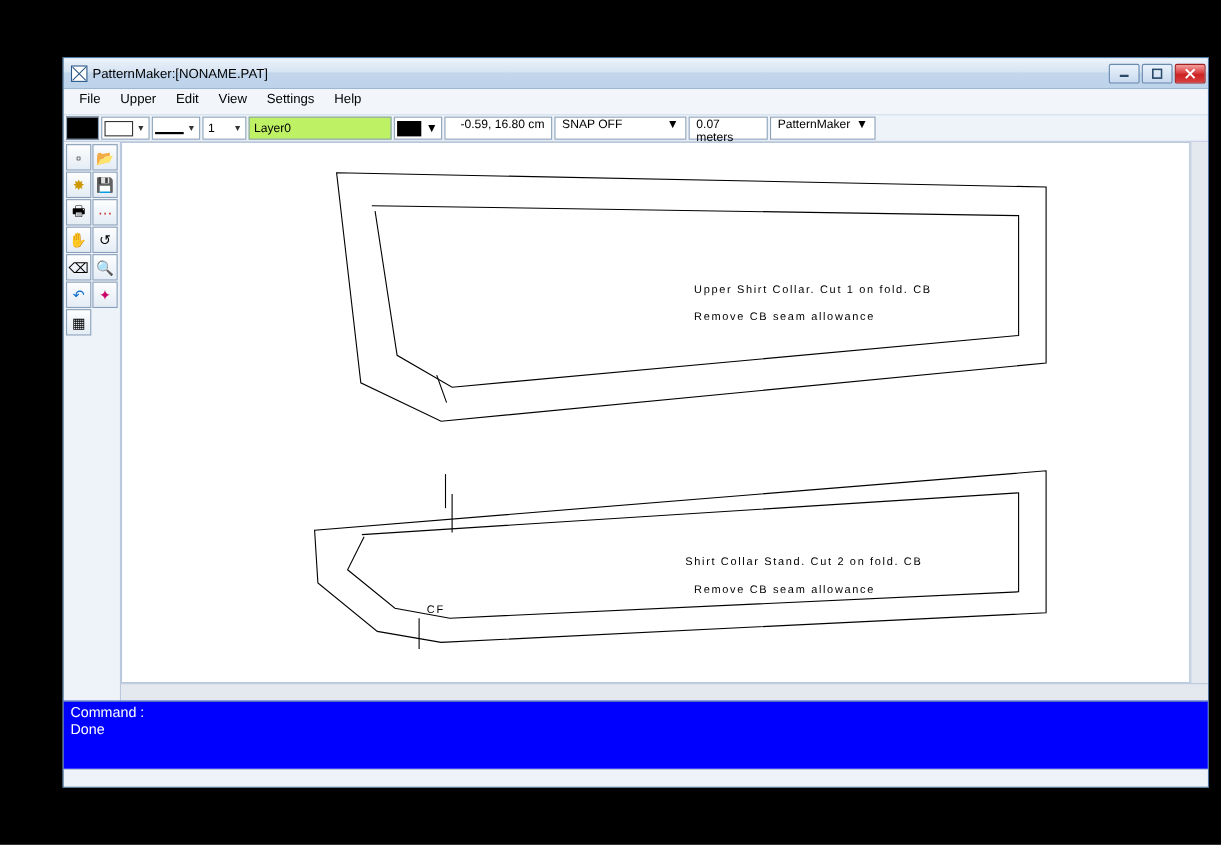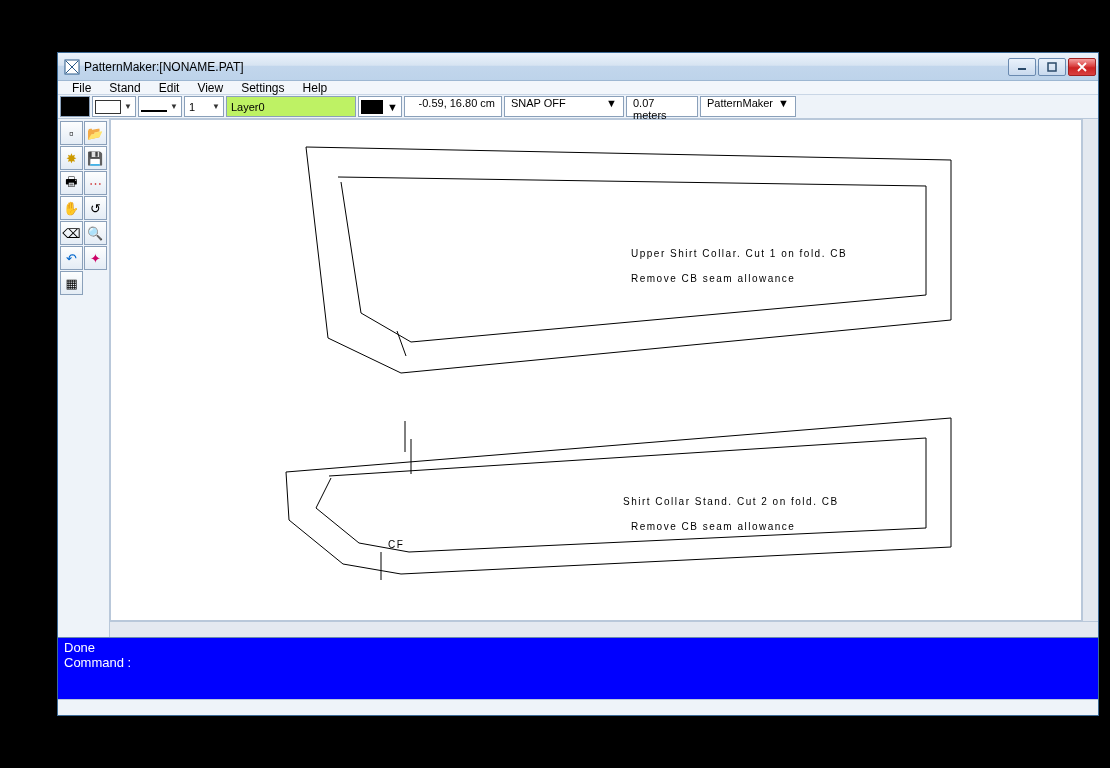--- a/index.html
+++ b/index.html
@@ -47,25 +47,25 @@
     background: linear-gradient(to bottom,#eaf2fb,#c9daee);
     display:flex;align-items:center;justify-content:center;
     font-size:10px;
   }
   .win-btn.close {
     background: linear-gradient(to bottom,#f5a0a0,#d94040 45%,#c22 55%,#d94040);
     border-color:#a02020;color:#fff;font-weight:bold;
   }
   
   .menubar {
-    height: 14px;
+    height: 24px;
     background: #f2f6fb;
     border-bottom: 1px solid #c9d6e6;
     display: flex;
-    align-items: center;
+    align-items: flex-start;
     padding-left: 6px;
     gap: 2px;
   }
   .menubar .menu-item {
     padding: 2px 8px;
     color: #000;
     font-size: 12px;
   }
   
   .optbar {
@@ -188,21 +188,21 @@
       <div class="win-btn close">
         <svg width="10" height="10">
             <path d="M1 1 L9 9 M9 1 L1 9" stroke="#fff" stroke-width="1.8"></path>
           </svg>
       </div>
     </div>
   </div>
 
   <div class="menubar">
     <span class="menu-item">File</span>
-    <span class="menu-item">Stand</span>
+    <span class="menu-item">Upper</span>
     <span class="menu-item">Edit</span>
     <span class="menu-item">View</span>
     <span class="menu-item">Settings</span>
     <span class="menu-item">Help</span>
   </div>
 
   <div class="optbar">
     <div class="swatch-black"></div>
     <div class="dd white-fill">
       <div class="sample"></div>
@@ -298,18 +298,18 @@
           <div class="pattern-label" style="left:520px; top:401px;">Remove CB seam allowance</div>
           <div class="pattern-label" style="left:277px; top:419px;">CF</div>
         </div>
         <div class="vscroll-area"></div>
       </div>
       <div class="hscroll"></div>
     </div>
   </div>
 
   <div class="cmd-area">
+    <div>Command :</div>
     <div>Done</div>
-    <div>Command :</div>
   </div>
 
   <div class="statusbar"></div>
 </div>
 
 </body></html>

